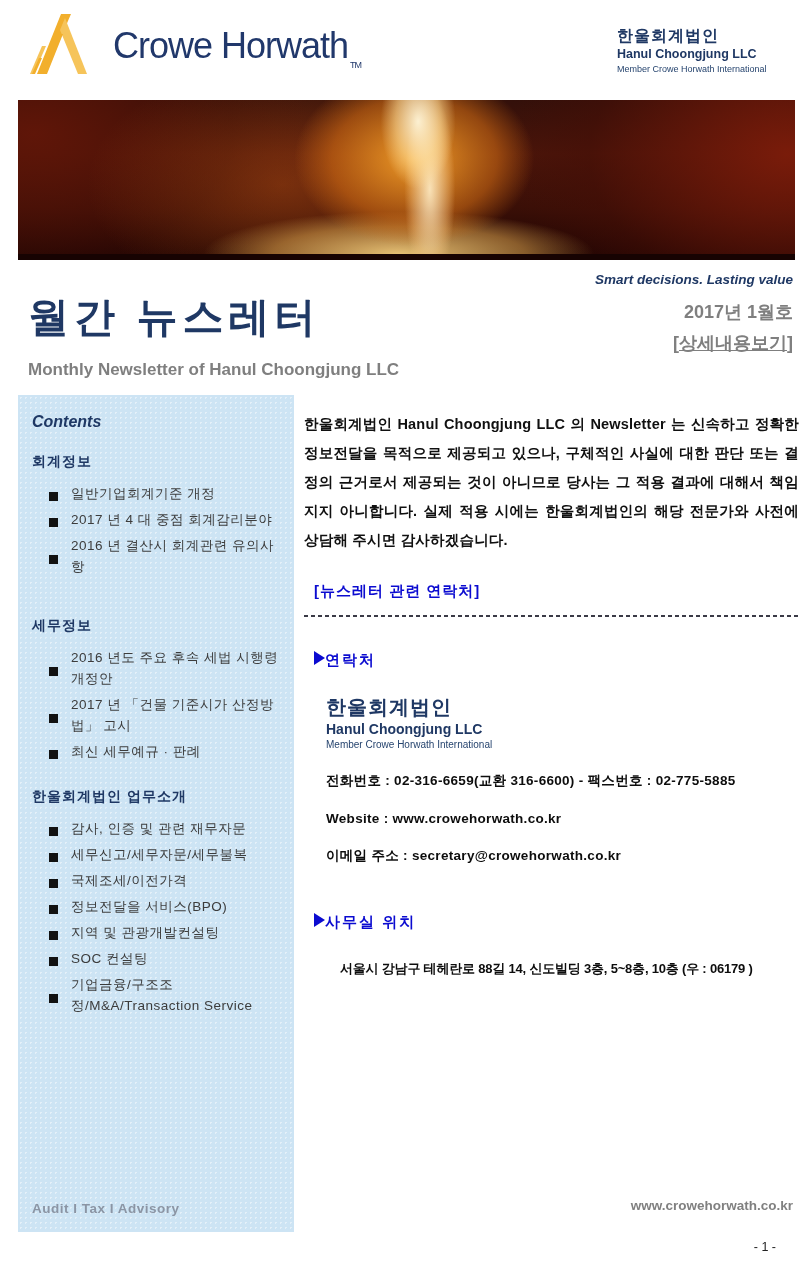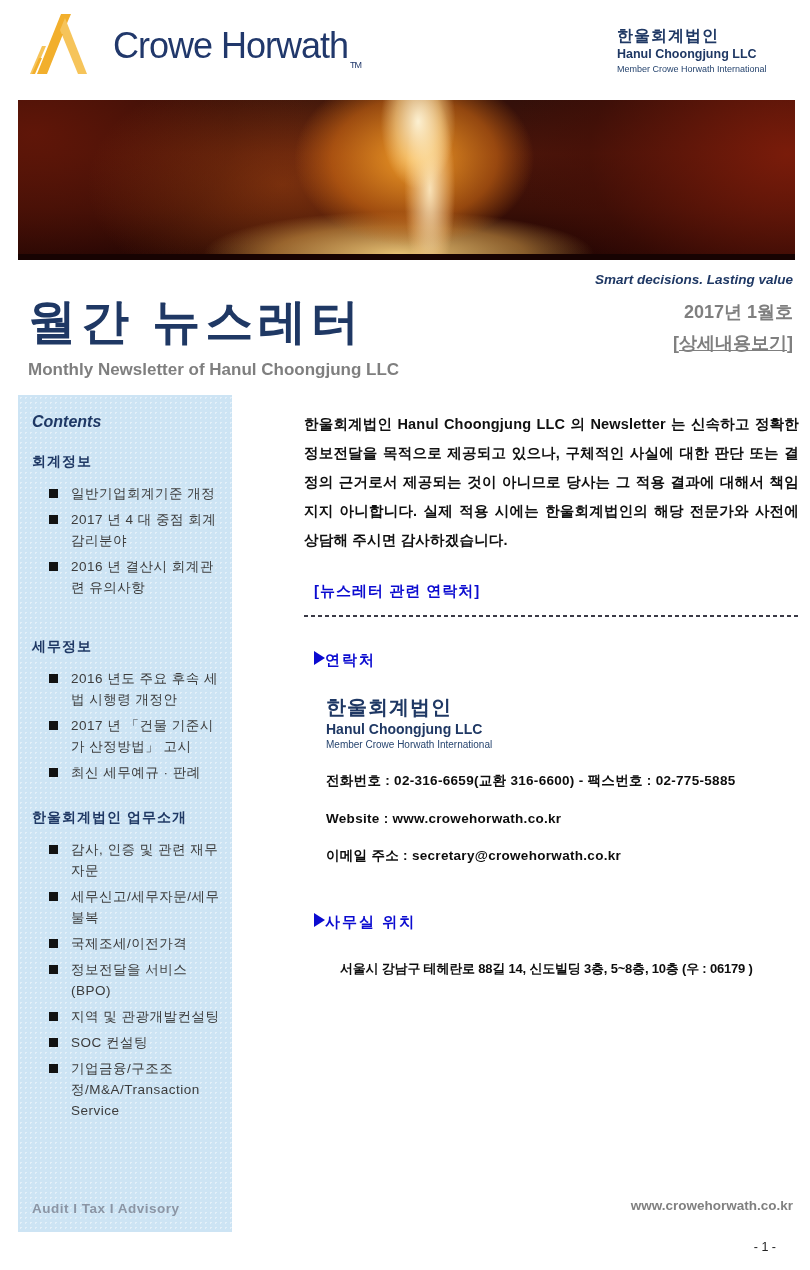--- a/index.html
+++ b/index.html
@@ -26,37 +26,37 @@
       radial-gradient(ellipse 150px 110px at 51% 38%, rgba(245,160,40,0.95), rgba(220,115,20,0.55) 55%, rgba(0,0,0,0) 80%),
       radial-gradient(ellipse 230px 50px at 49% 100%, rgba(240,202,122,0.95), rgba(205,150,70,0.6) 55%, rgba(0,0,0,0) 85%),
       radial-gradient(ellipse 260px 160px at 34% 55%, rgba(190,85,20,0.45), rgba(0,0,0,0) 75%),
       radial-gradient(ellipse 330px 210px at 2% 22%, rgba(97,22,8,0.95), rgba(60,12,5,0.45) 60%, rgba(0,0,0,0) 85%),
       radial-gradient(ellipse 330px 230px at 99% 35%, rgba(124,28,10,0.95), rgba(70,14,6,0.5) 60%, rgba(0,0,0,0) 85%),
       linear-gradient(180deg,#33100a 0%,#4a150a 35%,#3a0f07 70%,#1f0503 100%);
     border-bottom:6px solid #170302;
   }
   
   .tagline{position:absolute;right:17px;top:272px;font-size:13.5px;font-weight:bold;font-style:italic;color:#1f3864;}
-  .page-title{position:absolute;left:28px;top:290px;font-size:48px;font-weight:bold;color:#1f3864;letter-spacing:5px;}
+  .page-title{position:absolute;left:28px;top:290px;font-size:41px;font-weight:bold;color:#1f3864;letter-spacing:5px;}
   .issue-block{position:absolute;right:17px;top:297px;text-align:right;color:#7f7f7f;font-weight:bold;font-size:18px;line-height:31px;}
   .detail-link{color:#7f7f7f;cursor:pointer;}
   .detail-link .u{text-decoration:underline;}
   .subtitle{position:absolute;left:28px;top:360px;font-size:17px;font-weight:bold;color:#7f7f7f;}
   
   .sidebar{
-    position:absolute;left:18px;top:395px;width:214px;height:837px;box-sizing:border-box;
+    position:absolute;left:18px;top:395px;width:276px;height:837px;box-sizing:border-box;
     background-color:#cde4f4;
     background-image:radial-gradient(rgba(255,255,255,0.45) 1px, rgba(0,0,0,0) 1px);
     background-size:5px 5px;
     padding:18px 12px 14px 14px;
   }
   .contents-label{font-size:16px;font-weight:bold;font-style:italic;color:#1f3864;margin-bottom:22px;}
   .s-section-title{font-size:14px;font-weight:bold;color:#1f3864;margin:26px 0 12px 0;letter-spacing:1px;}
   .s-section-title.first{margin-top:0;}
-  .s-item{display:flex;gap:13px;padding-left:17px;margin:5px 0;font-size:13.5px;line-height:21px;color:#3c3c3c;letter-spacing:0.5px;}
+  .s-item{display:flex;gap:13px;padding-left:17px;margin:5px 0;font-size:13.5px;line-height:21px;color:#3c3c3c;letter-spacing:0.5px;align-items:center;}
   .sq{flex:0 0 auto;width:9px;height:9px;background:#111;margin-top:6px;}
   .s-note{margin-top:24px;font-size:13.5px;font-weight:bold;line-height:23px;color:#161616;letter-spacing:0.3px;}
   .s-note .it{font-style:italic;}
   .sidebar-footer{position:absolute;left:14px;bottom:16px;font-size:13.5px;font-weight:bold;color:#8b95a4;letter-spacing:0.5px;}
   
   .main{position:absolute;left:304px;top:410px;width:495px;}
   .disclaimer{font-size:14.5px;font-weight:bold;color:#101010;line-height:29px;text-align:justify;letter-spacing:0.2px;}
   .contact-header{margin:27px 0 0 10px;font-size:15px;font-weight:bold;color:#0b0bd0;letter-spacing:1px;}
   .dashline{margin-top:14px;height:2px;
     background-image:repeating-linear-gradient(90deg,#3a3a46 0 4px,rgba(0,0,0,0) 4px 7px);}

